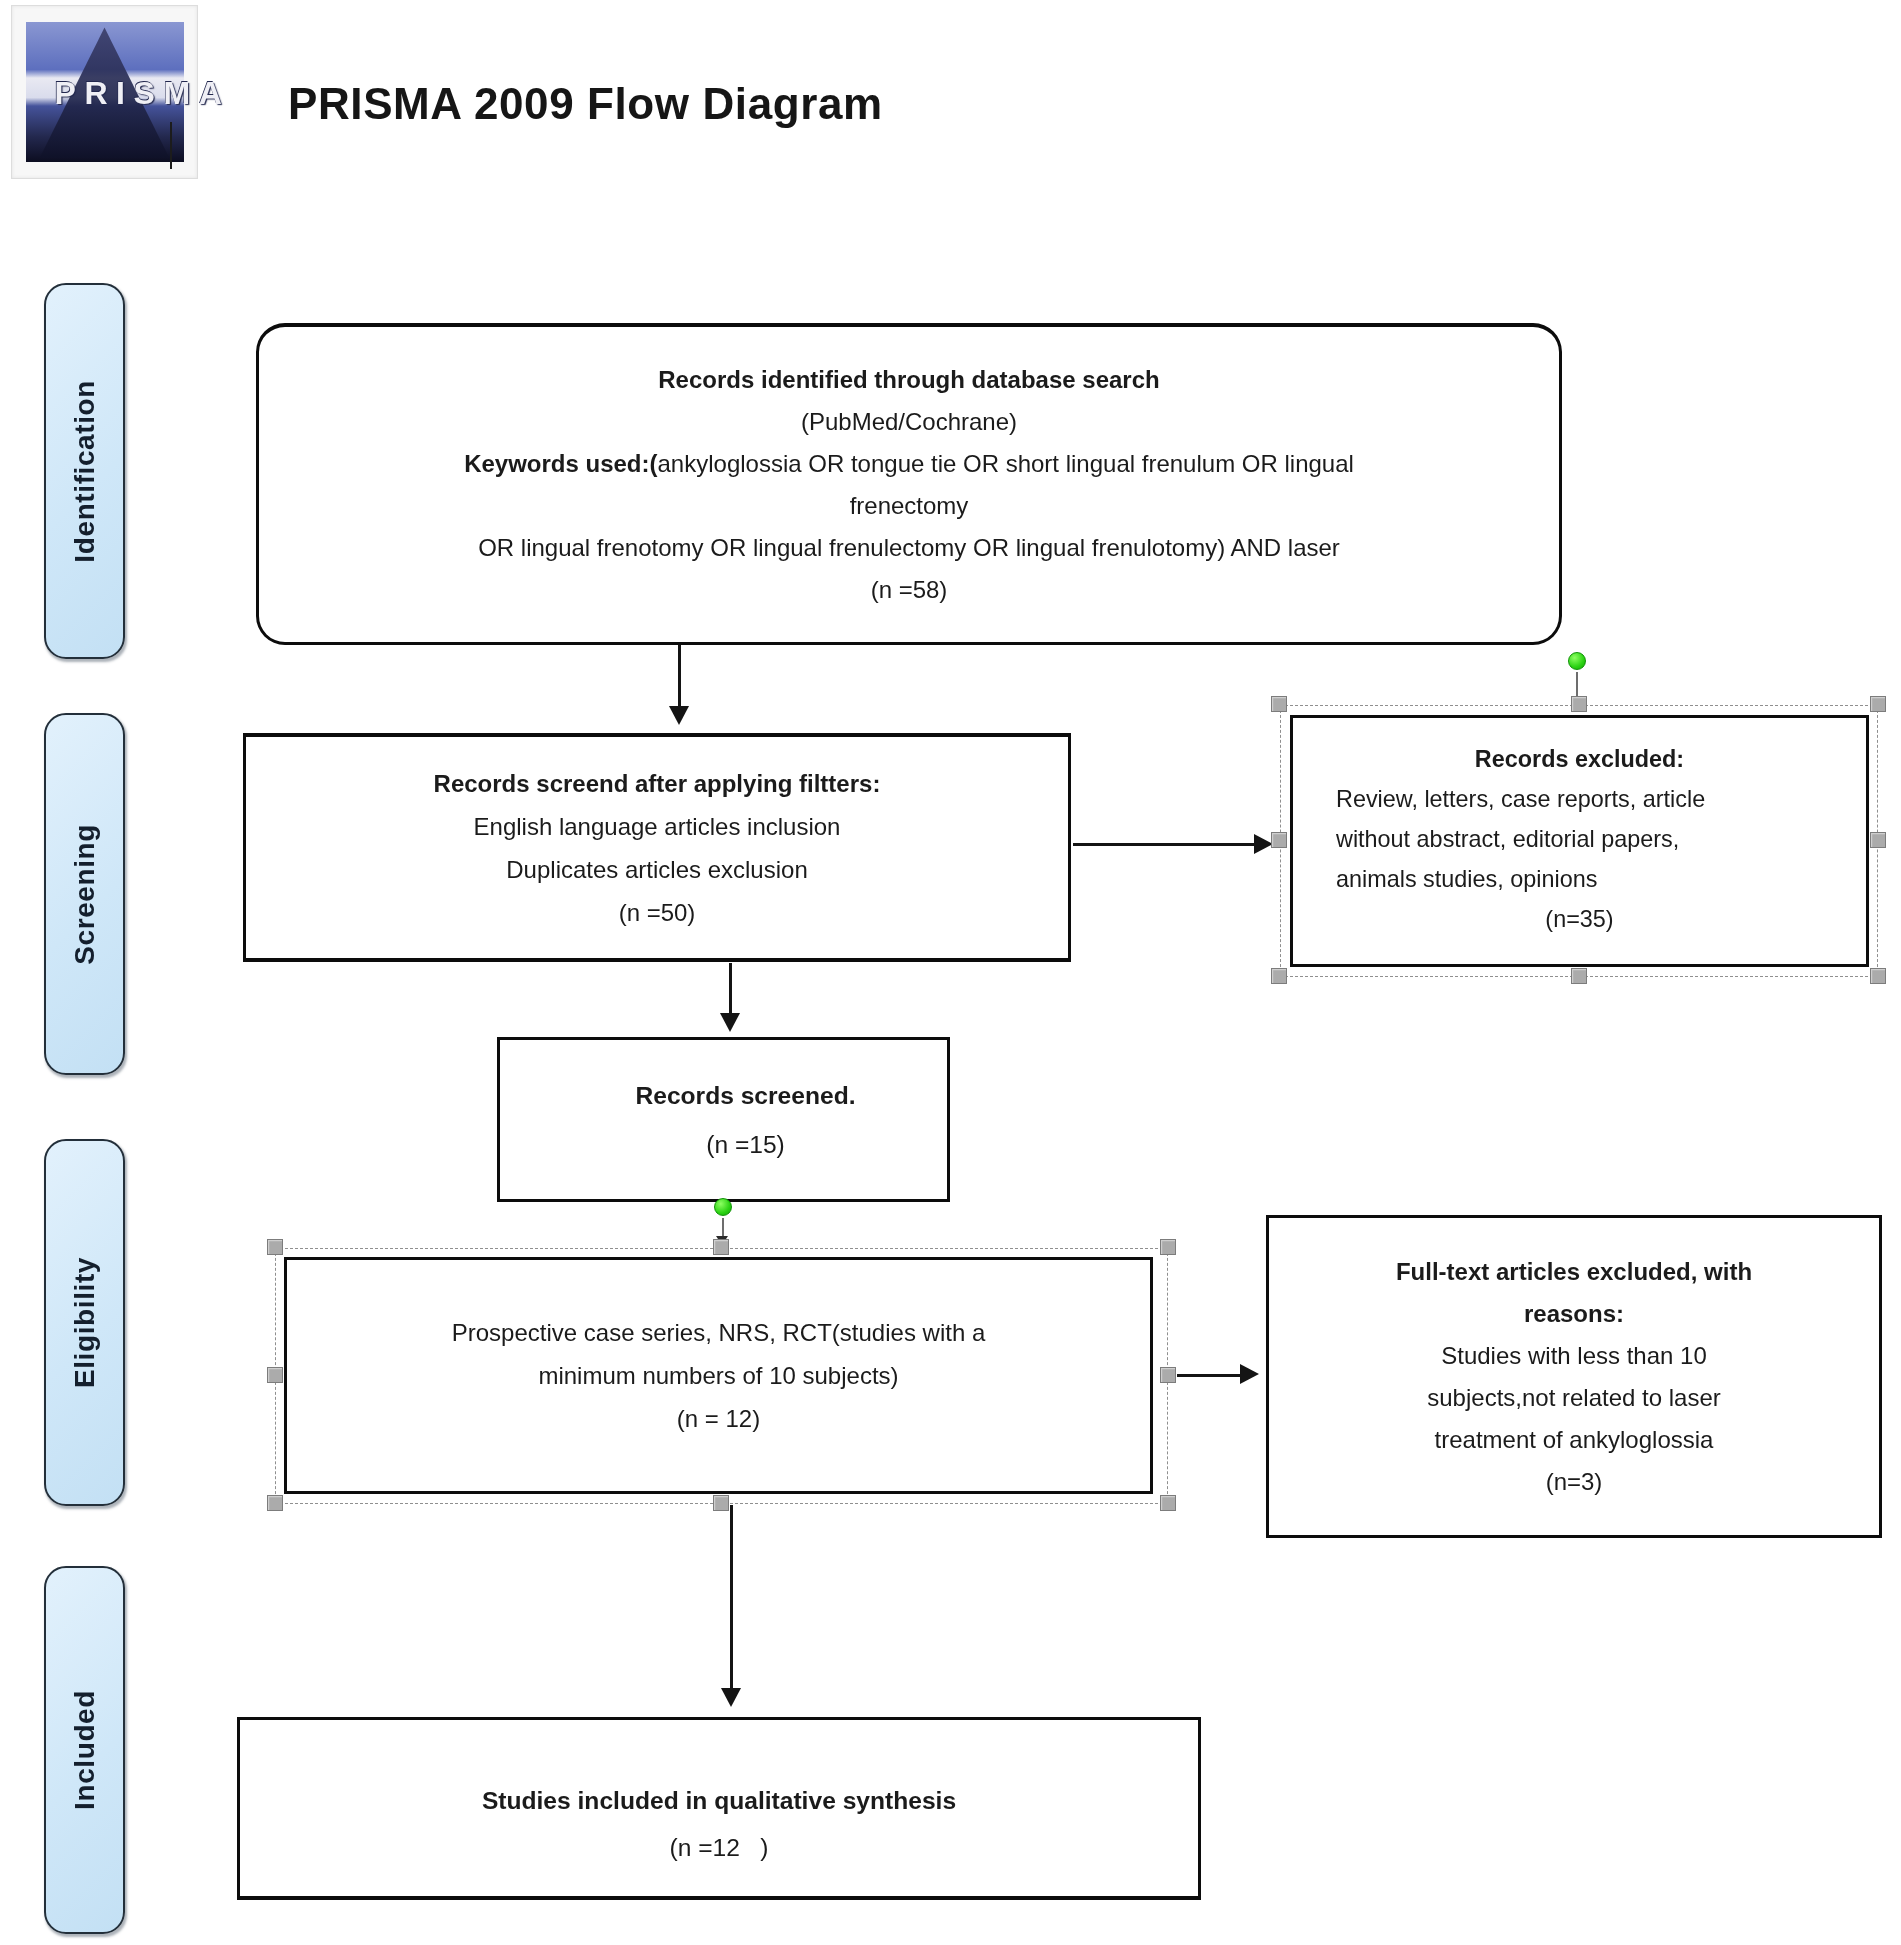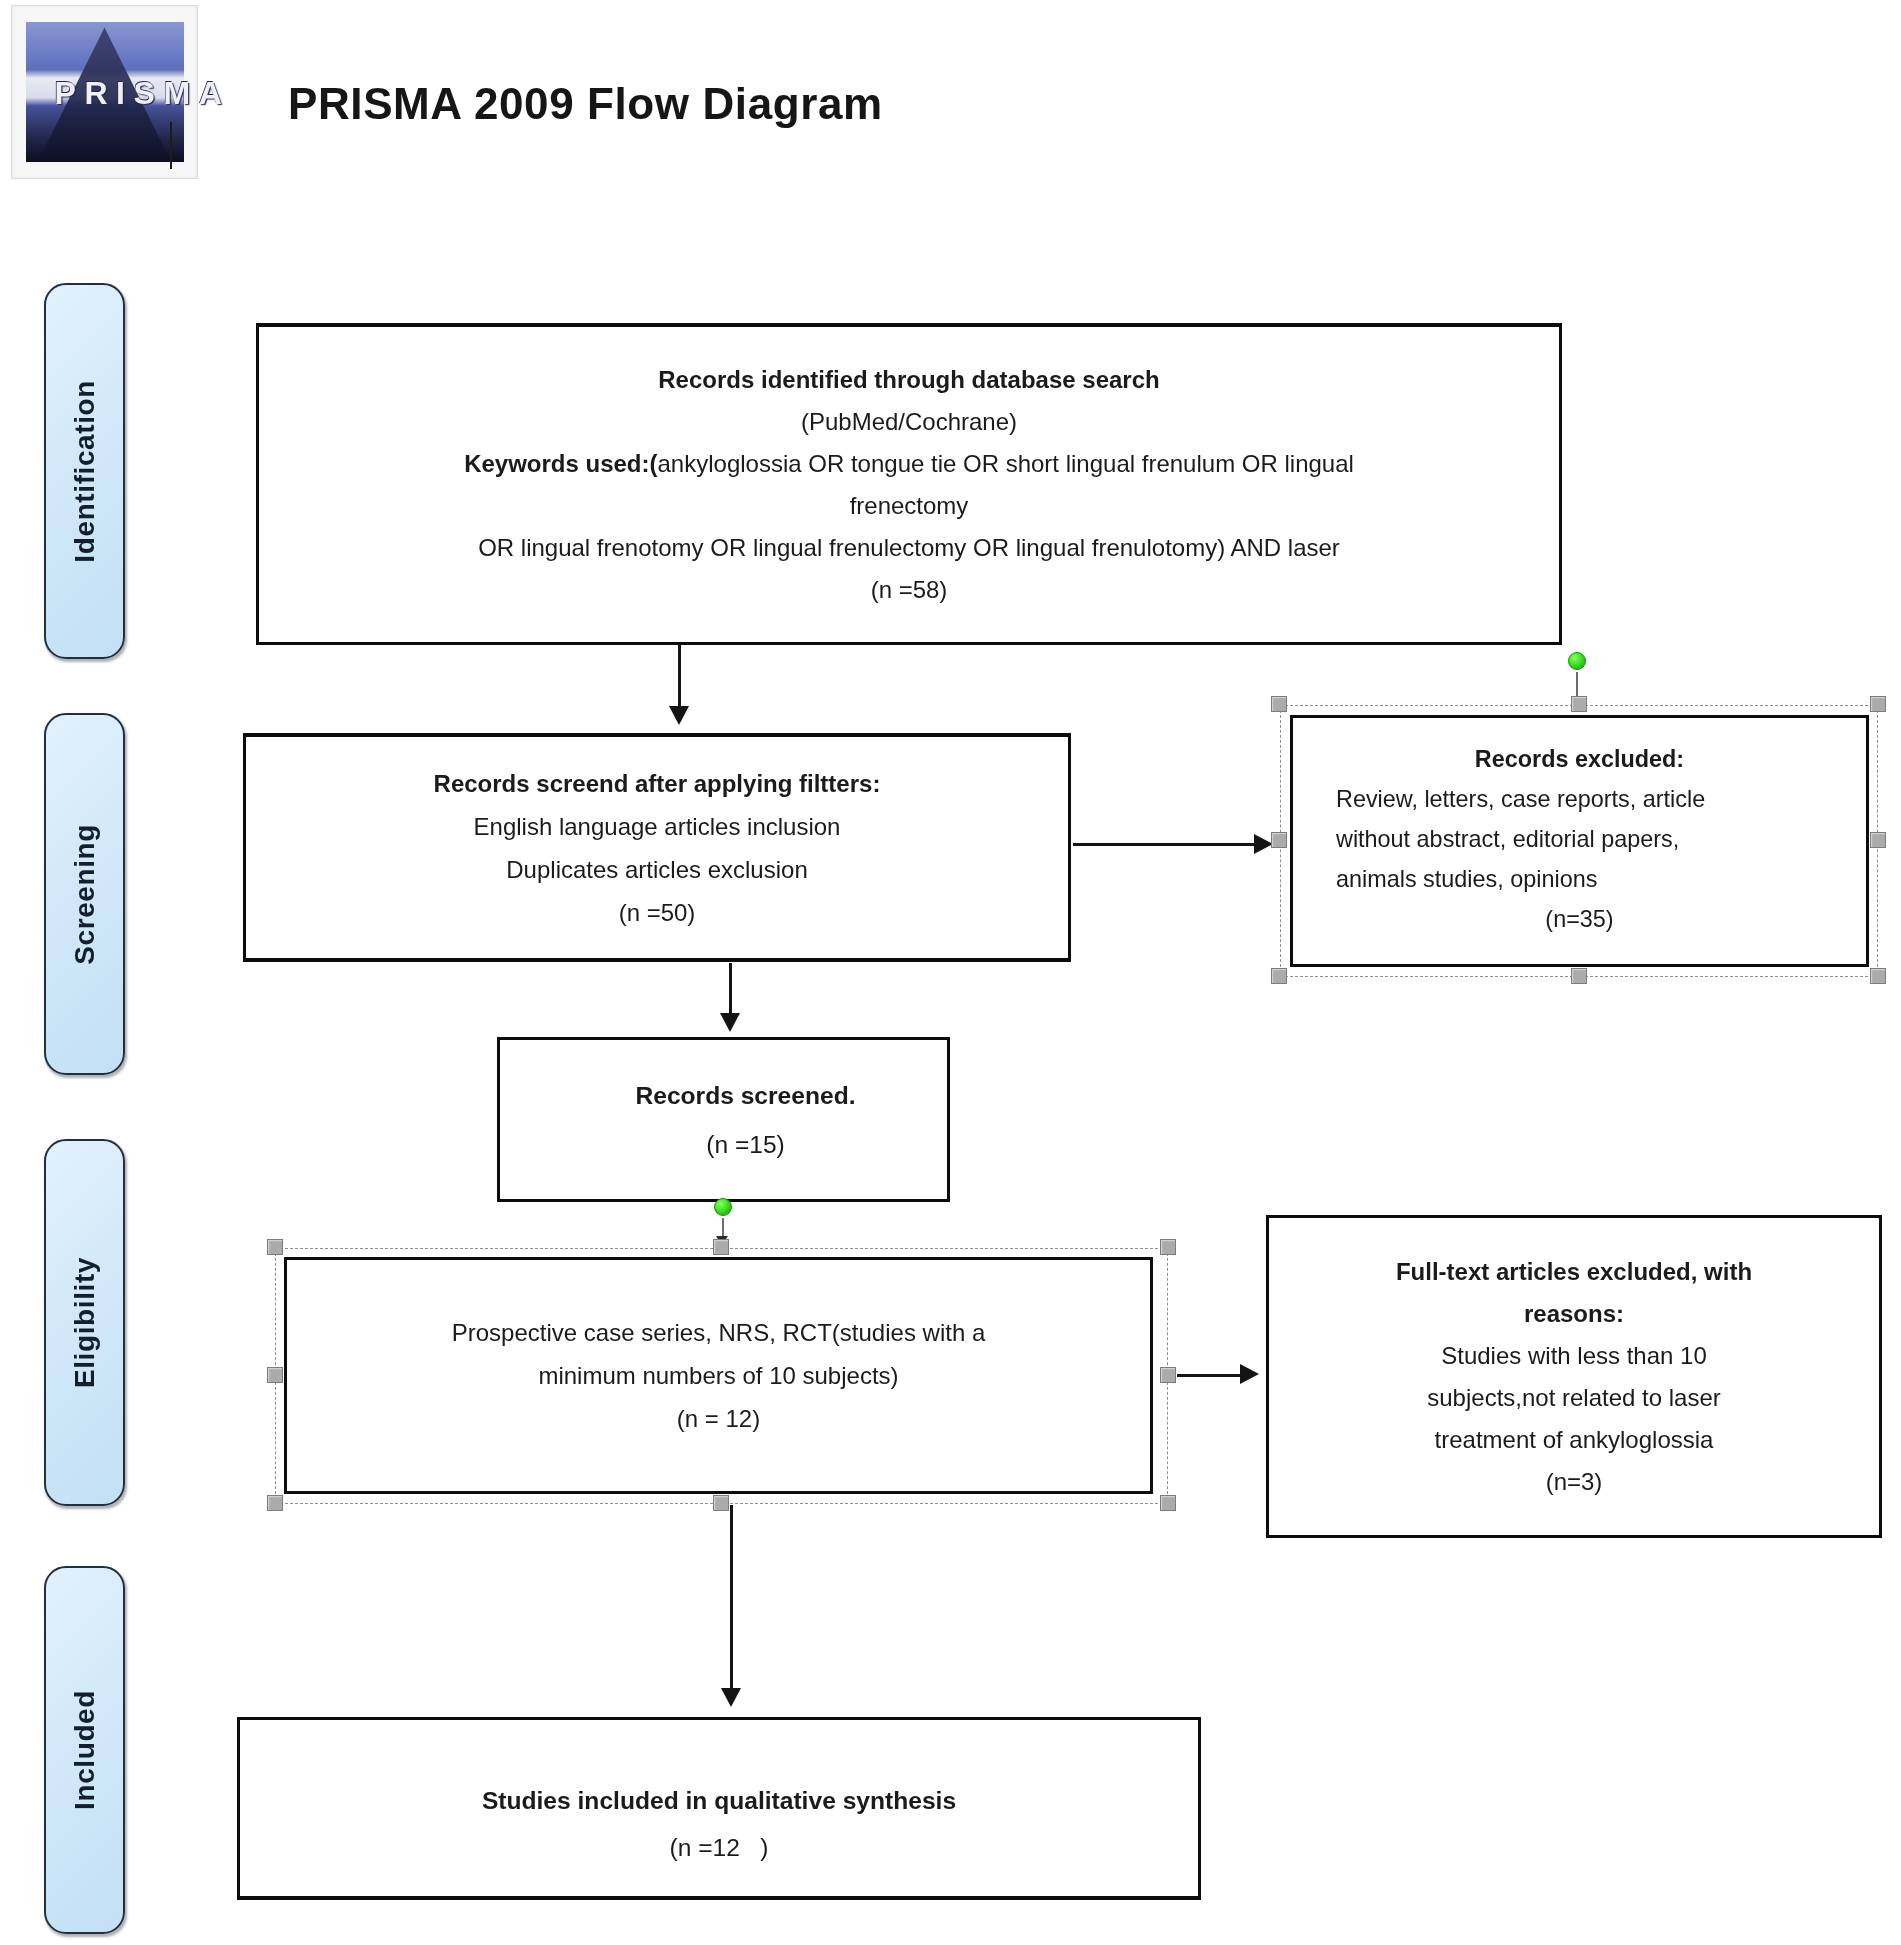--- a/index.html
+++ b/index.html
@@ -74,21 +74,21 @@
   <div class="stage" style="top:713px;height:362px;">
     <span>Screening</span>
   </div>
   <div class="stage" style="top:1139px;height:367px;">
     <span>Eligibility</span>
   </div>
   <div class="stage" style="top:1566px;height:368px;">
     <span>Included</span>
   </div>
 
-  <div class="box" style="left:256px;top:323px;width:1306px;height:322px;border-top-width:4.9px;">
+  <div class="box" style="left:256px;top:323px;width:1306px;height:322px;border-top-width:4.9px;border-radius:29px;">
     <div class="line b">Records identified through database search</div>
     <div class="line">(PubMed/Cochrane)</div>
     <div class="line"><span class="b">Keywords used:(</span><span>ankyloglossia OR tongue tie OR short lingual frenulum OR lingual</span></div>
     <div class="line">frenectomy</div>
     <div class="line">OR lingual frenotomy OR lingual frenulectomy OR lingual frenulotomy) AND laser</div>
     <div class="line">(n =58)</div>
   </div>
 
   <div class="vline" style="left:678px;top:645px;width:2.5px;height:62px;"></div>
   <div class="arrow-down" style="left:669px;top:706px;"></div>

